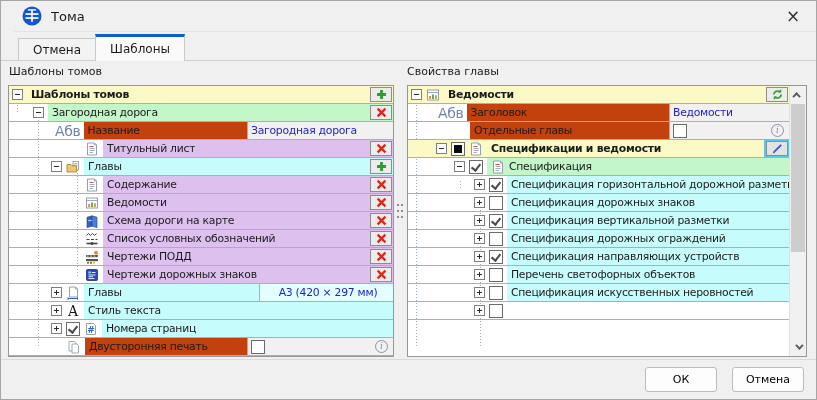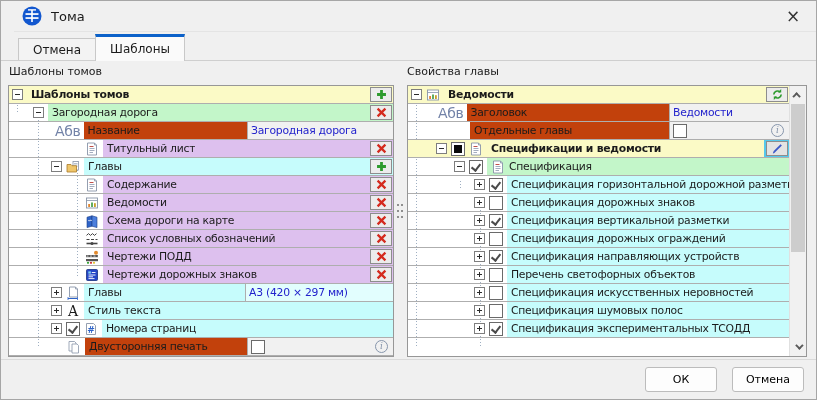--- a/index.html
+++ b/index.html
@@ -310,21 +310,21 @@
             <svg viewBox="0 0 14 14">
               <path d="M3.5 1h6l2 2v8h-8z" fill="#fff" stroke="#8894A8" stroke-width="0.9"></path>
               <path d="M9.5 1v2h2" fill="none" stroke="#8894A8" stroke-width="0.8"></path>
               <path d="M2 12.5h9.5" stroke="#2E63C8" stroke-width="1"></path>
               <path d="M2 11v3M11.5 11v3" stroke="#2E63C8" stroke-width="0.8"></path>
             </svg>
           </span>
           <div class="cell lbl band-cyan">
             <span class="txt">Главы</span>
           </div>
-          <div class="cell val val-cyan" style="width: 148px;">
+          <div class="cell val val-cyan" style="width: 134px; justify-content: center;">
             <span class="vtxt">А3 (420 × 297 мм)</span>
           </div>
         </div>
         <div class="row">
           <span class="sp" style="width: 42px;"></span>
           <span class="exp plus"></span>
           <span class="icon">
             <svg viewBox="0 0 14 14">
               <text x="7" y="12" text-anchor="middle" font-size="14" font-family="DejaVu Serif,serif" fill="#1A1A1A">A</text>
             </svg>
@@ -516,31 +516,20 @@
           <span class="exp plus"></span>
           <span class="cb"></span>
           <div class="cell lbl band-cyan">
             <span class="txt">Спецификация искусственных неровностей</span>
           </div>
         </div>
         <div class="row">
           <span class="sp" style="width: 66px;"></span>
           <span class="exp plus"></span>
           <span class="cb"></span>
-          <div class="cell lbl band-cyan">
-            <span class="txt">Спецификация шумовых полос</span>
-          </div>
-        </div>
-        <div class="row">
-          <span class="sp" style="width: 66px;"></span>
-          <span class="exp plus"></span>
-          <span class="cb on"></span>
-          <div class="cell lbl band-cyan">
-            <span class="txt">Спецификация экспериментальных ТСОДД</span>
-          </div>
         </div>
       </div>
     <div class="sb">
       <div class="sbtn up">
           <span class="chev"></span>
         </div>
       <div class="thumb"></div>
       <div class="sbtn dn">
           <span class="chev"></span>
         </div>

